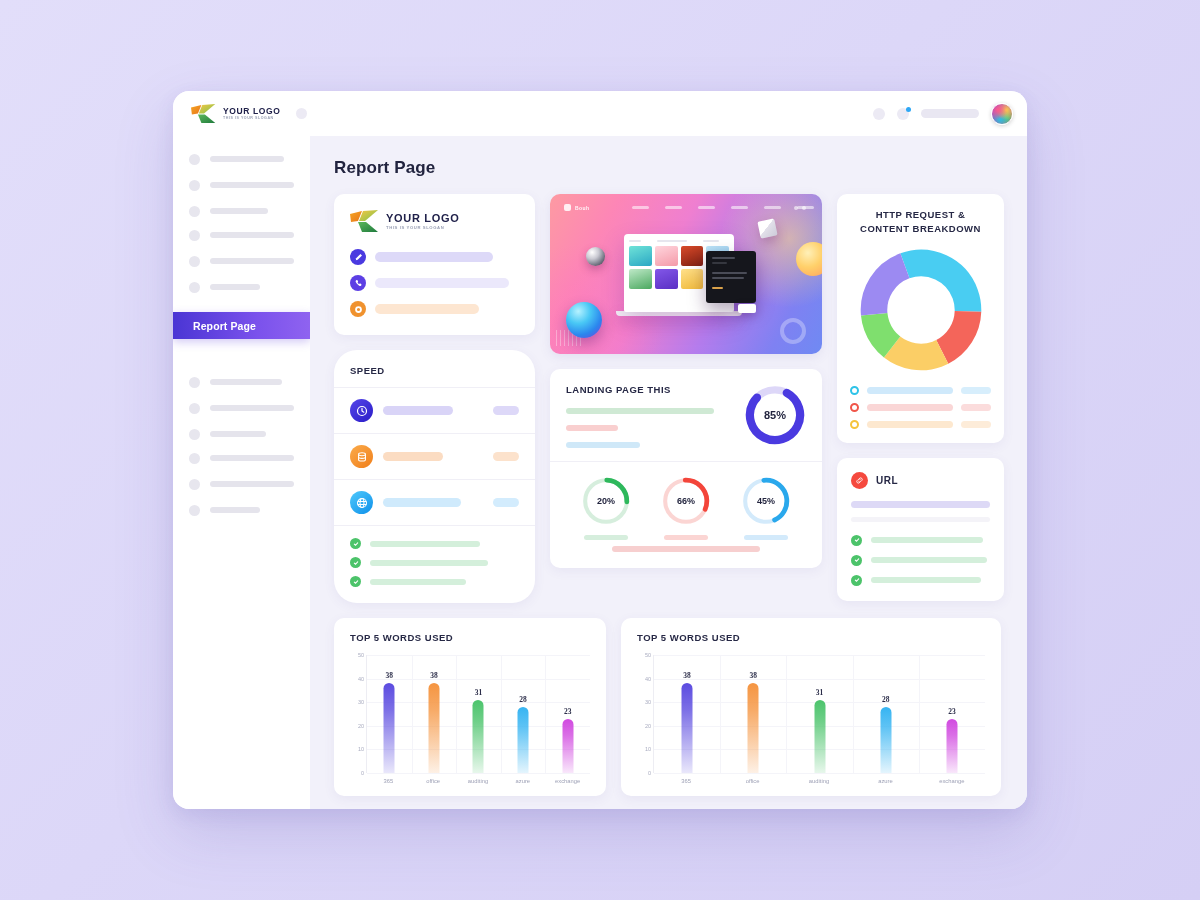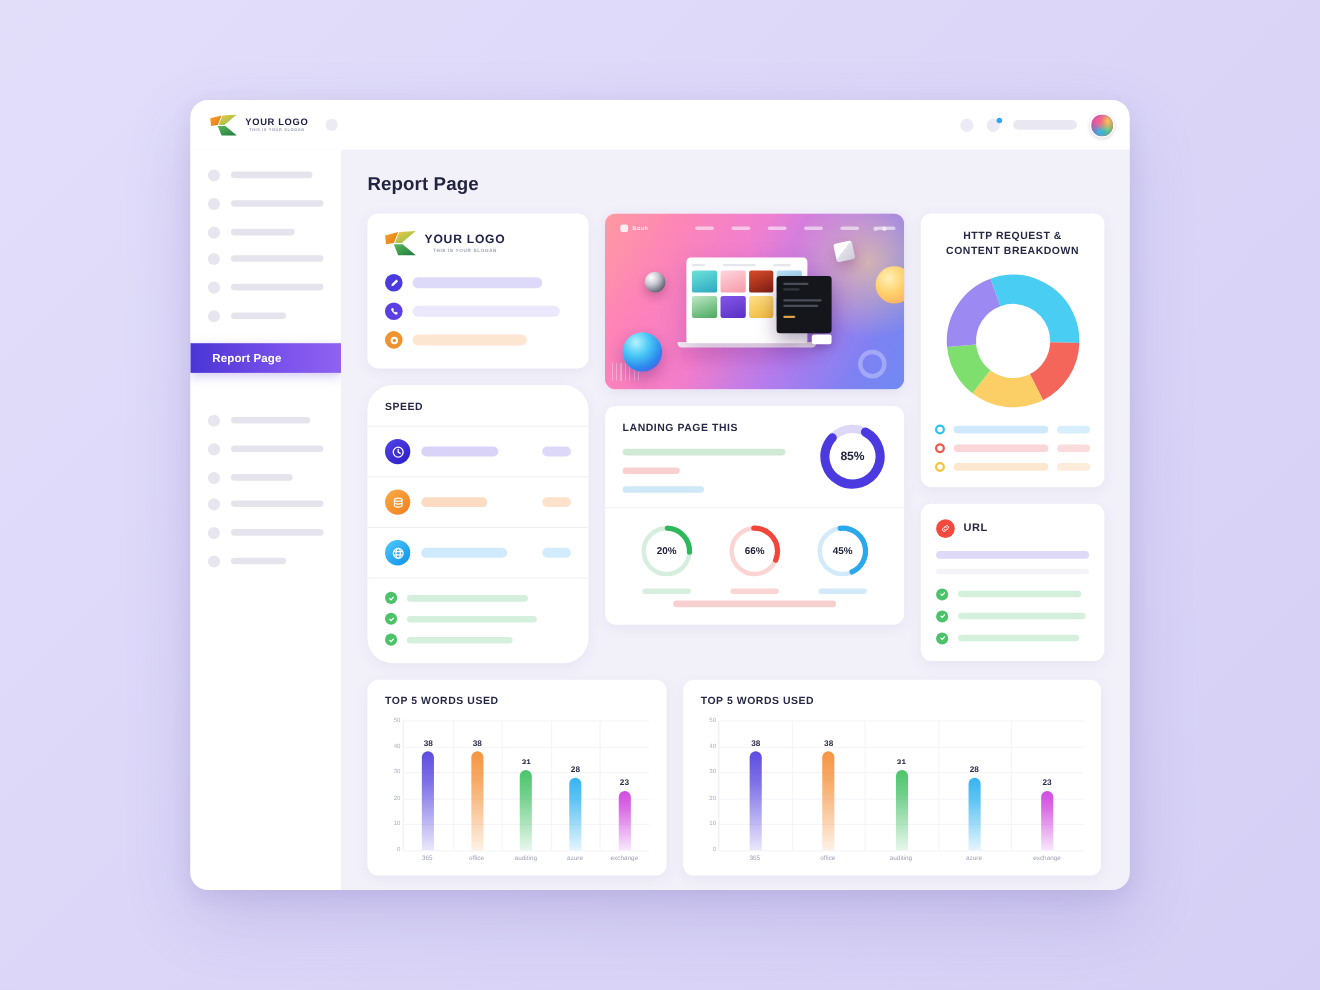--- a/index.html
+++ b/index.html
@@ -29,21 +29,21 @@
     height: 45px; flex: 0 0 45px;
     background: #ffffff;
     display: flex; align-items: center;
     padding: 0 14px 0 18px;
     position: relative; z-index: 5;
   }
   .topbar-left { display: flex; align-items: center; gap: 16px; }
   .topbar-right { margin-left: auto; display: flex; align-items: center; gap: 12px; }
 
   
-  .logo-lockup { display: flex; align-items: center; gap: 6px; text-align: center; }
+  .logo-lockup { display: flex; align-items: center; gap: 6px; }
   .logo-mark { width: 26px; height: 20px; flex: none; }
   .logo-text { line-height: 1; }
   .logo-name {
     font-size: 8.5px; font-weight: 700; letter-spacing: .6px;
     color: #20214a;
   }
   .logo-slogan {
     font-size: 3.6px; font-weight: 600; letter-spacing: .55px;
     color: #9aa0b5; margin-top: 1.5px;
   }
@@ -299,21 +299,21 @@
   .plot { position: relative; height: 118px; display: flex; }
   .yaxis {
     width: 16px; flex: none; position: relative;
     font-size: 5.5px; color: #a9acc0;
   }
   .yaxis span { position: absolute; right: 2px; transform: translateY(-50%); }
   .plot-area { flex: 1; position: relative; border-left: 1px solid #ededf3; }
   .gridline { position: absolute; left: 0; right: 0; height: 1px; background: #f4f4f9; }
   .vline { position: absolute; top: 0; bottom: 0; width: 1px; background: #f4f4f9; }
   .bars { position: absolute; inset: 0; display: flex; }
-  .bcell { flex: 1; position: relative; }
+  .bcell { flex: 1; position: relative; font-family: Liberation Serif, serif; }
   .bar-col {
     position: absolute; bottom: 0; left: 50%; transform: translateX(-50%);
     width: 11px; border-radius: 6px 6px 0 0;
   }
   .bval {
     position: absolute; left: 50%; transform: translateX(-50%);
     font-size: 7.5px; font-weight: 700; color: #2c2e4a; white-space: nowrap;
   }
   .xaxis { display: flex; margin-left: 16px; padding-top: 5px; }
   .xaxis .xl {

